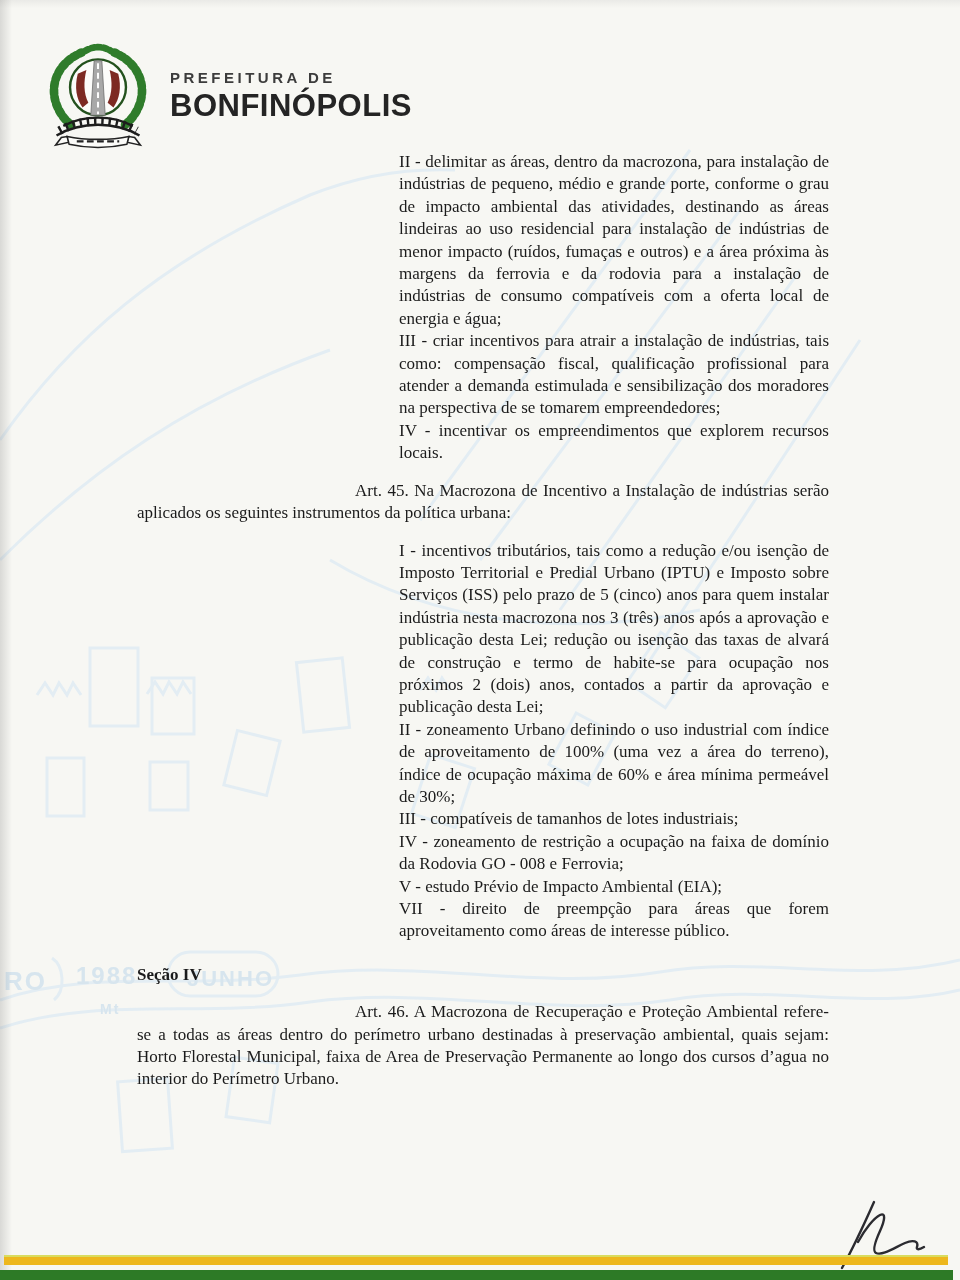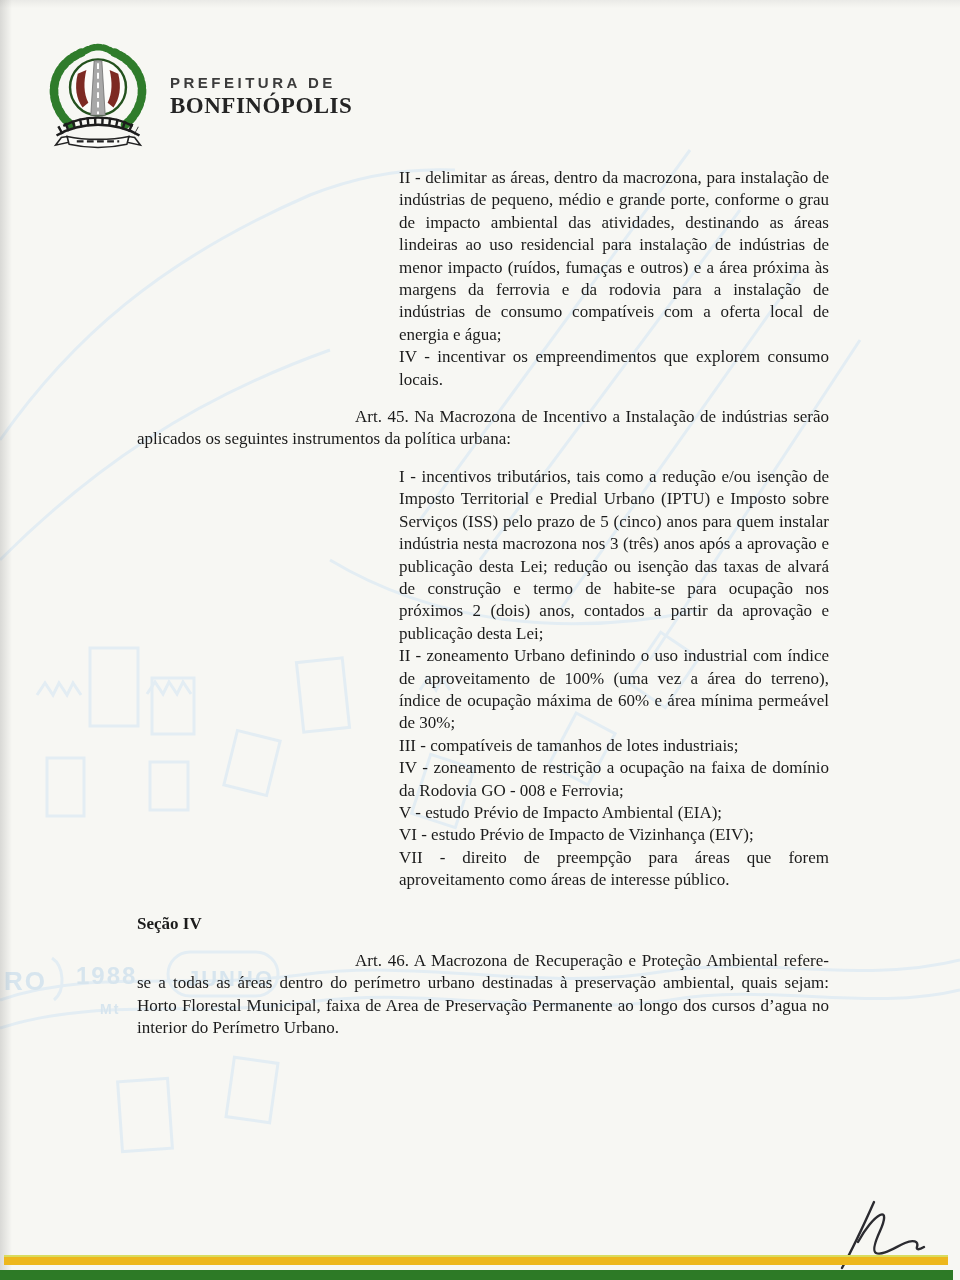--- a/index.html
+++ b/index.html
@@ -14,25 +14,25 @@
     background:linear-gradient(180deg, rgba(120,120,120,0.10), rgba(120,120,120,0));pointer-events:none;}
 
   
   .watermark{position:absolute;left:0;top:0;width:960px;height:1280px;pointer-events:none;}
 
   
   .letterhead{position:absolute;top:42px;left:38px;display:flex;align-items:center;gap:12px;}
   .crest{width:120px;height:108px;flex:0 0 auto;}
   .org-line1{font-family:"Liberation Sans", sans-serif;font-weight:600;font-size:15px;
     letter-spacing:3.5px;color:#3c3c3c;margin-bottom:2px;}
-  .org-line2{font-family:Liberation Serif, serif;font-weight:800;font-size:23px;
+  .org-line2{font-family:Liberation Sans, sans-serif;font-weight:800;font-size:31px;
     letter-spacing:0.5px;color:#242424;}
 
   
-  .content{position:absolute;top:152px;left:137px;width:692px;
+  .content{position:absolute;top:136px;left:137px;width:692px;
     font-size:17px;line-height:22.4px;text-align:justify;
     text-justify:inter-word;hyphens:none;}
   .indent-block{margin:15px 0;margin-left:262px;width:430px;}
   .indent-block p{margin:0;}
   .article{margin:15px 0;text-indent:218px;}
   .b{font-weight:normal;}
   .section-heading{margin:21px 0 14px;}
   .section-heading p{margin:0;text-indent:0;font-weight:bold;}
 
   
@@ -110,32 +110,32 @@
     <div class="org">
       <div class="org-line1">PREFEITURA DE</div>
       <div class="org-line2">BONFINÓPOLIS</div>
     </div>
   </header>
 
   <main class="content">
 
     <div class="indent-block">
       <p>II - delimitar as áreas, dentro da macrozona, para instalação de indústrias de pequeno, médio e grande porte, conforme o grau de impacto ambiental das atividades, destinando as áreas lindeiras ao uso residencial para instalação de indústrias de menor impacto (ruídos, fumaças e outros) e a área próxima às margens da ferrovia e da rodovia para a instalação de indústrias de consumo compatíveis com a oferta local de energia e água;</p>
-      <p>IV - incentivar os empreendimentos que explorem consumo locais.</p>
+      <p>III - criar incentivos para atrair a instalação de indústrias, tais como: compensação fiscal, qualificação profissional para atender a demanda estimulada e sensibilização dos moradores na perspectiva de se tomarem empreendedores;</p>
+      <p>IV - incentivar os empreendimentos que explorem recursos locais.</p>
     </div>
 
     <p class="article"><span class="b">Art. 45.</span><span> Na Macrozona de Incentivo a Instalação de indústrias serão aplicados os seguintes instrumentos da política urbana:</span></p>
 
     <div class="indent-block">
       <p>I - incentivos tributários, tais como a redução e/ou isenção de Imposto Territorial e Predial Urbano (IPTU) e Imposto sobre Serviços (ISS) pelo prazo de 5 (cinco) anos para quem instalar indústria nesta macrozona nos 3 (três) anos após a aprovação e publicação desta Lei; redução ou isenção das taxas de alvará de construção e termo de habite-se para ocupação nos próximos 2 (dois) anos, contados a partir da aprovação e publicação desta Lei;</p>
       <p>II - zoneamento Urbano definindo o uso industrial com índice de aproveitamento de 100% (uma vez a área do terreno), índice de ocupação máxima de 60% e área mínima permeável de 30%;</p>
       <p>III - compatíveis de tamanhos de lotes industriais;</p>
       <p>IV - zoneamento de restrição a ocupação na faixa de domínio da Rodovia GO - 008 e Ferrovia;</p>
       <p>V - estudo Prévio de Impacto Ambiental (EIA);</p>
-      <p>VI - estudo Prévio de Impacto de Vizinhança (EIV);</p>
       <p>VII - direito de preempção para áreas que forem aproveitamento como áreas de interesse público.</p>
     </div>
 
     <div class="section-heading">
       <p>Seção IV</p>
     </div>
 
     <p class="article"><span class="b">Art. 46.</span><span> A Macrozona de Recuperação e Proteção Ambiental refere-se a todas as áreas dentro do perímetro urbano destinadas à preservação ambiental, quais sejam: Horto Florestal Municipal, faixa de Area de Preservação Permanente ao longo dos cursos d’agua no interior do Perímetro Urbano.</span></p>
 
   </main>

